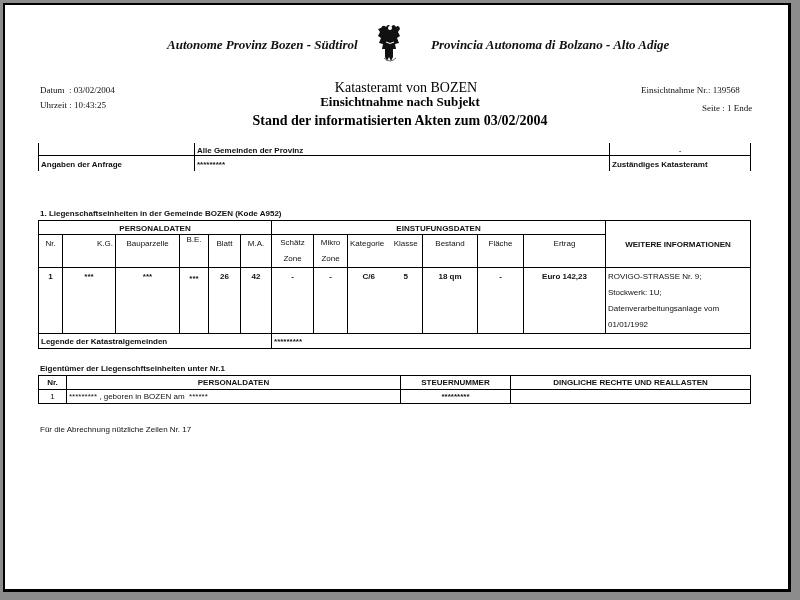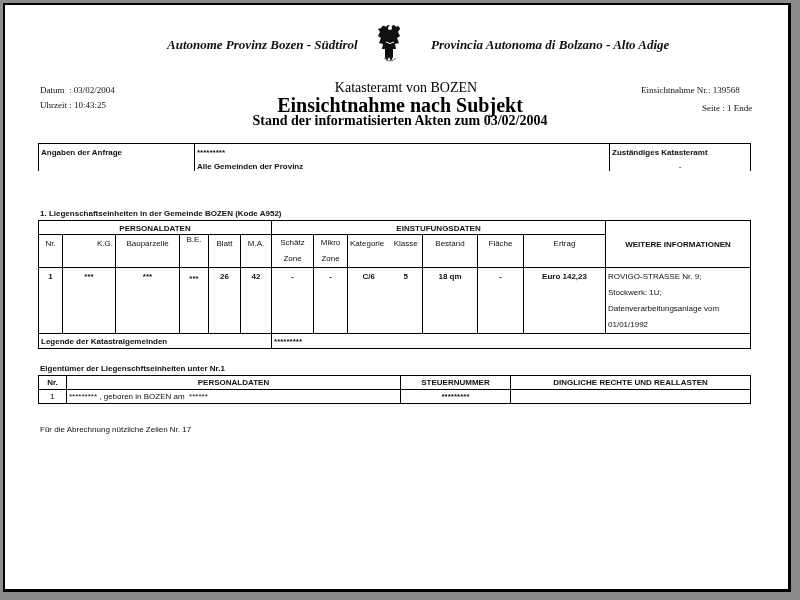--- a/index.html
+++ b/index.html
@@ -3,21 +3,21 @@
 <meta charset="utf-8">
 <style>
   html, body { margin: 0; padding: 0; }
   body { width: 800px; height: 600px; background: #8c8c8c; position: relative; overflow: hidden; }
   .page { position: absolute; left: 3px; top: 3px; width: 788px; height: 589px; background: #fff; border-left: 2px solid #000; border-top: 2px solid #000; border-right: 3px solid #000; border-bottom: 3px solid #000; box-sizing: border-box; }
   .serif { font-family: "Liberation Serif", "DejaVu Serif", serif; }
   .abs { position: absolute; white-space: nowrap; }
   .hdr-it { font-style: italic; font-weight: bold; font-size: 13px; color: #111; }
   .small-serif { font-size: 9px; color: #111; }
   .title1 { font-size: 14px; }
-  .title2 { font-size: 20px; font-weight: bold; }
+  .title2 { font-size: 13px; font-weight: bold; }
   .title3 { font-size: 14px; font-weight: bold; }
   .eagle { position: absolute; left: 377px; top: 22px; width: 26px; height: 44px; }
 
   table { border-collapse: collapse; position: absolute; }
   td { border: 1px solid #000; font-family: "Liberation Sans", "DejaVu Sans", sans-serif; font-size: 8px; color: #111; padding: 0 2px; vertical-align: top; }
   .b { font-weight: bold; }
   .c { text-align: center; }
   .nob-t { border-top: none; }
   .nob-b { border-bottom: none; }
   .nob-l { border-left: none; }
@@ -42,29 +42,29 @@
 <div class="abs serif small-serif" style="left:40px; top:100px;"><span>Uhrzeit</span> : <span>10:43:25</span></div>
 <div class="abs serif small-serif" style="left:641px; top:85px;"><span>Einsichtnahme Nr.:</span> <span>139568</span></div>
 <div class="abs serif small-serif" style="left:702px; top:103px;"><span>Seite :</span> <span>1 Ende</span></div>
 
 <div class="abs serif title1" style="left:0; width:800px; text-align:center; top:80px; padding-left:0;"><span style="margin-left:12px;">Katasteramt von BOZEN</span></div>
 <div class="abs serif title2" style="left:0; width:800px; text-align:center; top:94px;">Einsichtnahme nach Subjekt</div>
 <div class="abs serif title3" style="left:0; width:800px; text-align:center; top:113px;">Stand der informatisierten Akten zum 03/02/2004</div>
 
 <table style="left:38px; top:143px; width:713px;">
   <tbody>
-      <tr style="height:15px;">
+      <tr style="height:12px;">
+    <td class="nob-t nob-b"></td>
+    <td class="b nob-t nob-b" style="padding-top:3px;">Alle Gemeinden der Provinz</td>
+    <td class="c nob-t nob-b" style="padding-top:3px;">-</td>
+  </tr>
+  <tr style="height:15px;">
     <td class="b nob-b" style="width:151px; padding-top:4px;">Angaben  der Anfrage</td>
     <td class="b nob-b" style="width:410px; padding-top:4px;">*********</td>
     <td class="b nob-b" style="padding-top:4px;">Zuständiges Katasteramt</td>
-  </tr>
-  <tr style="height:12px;">
-    <td class="nob-t nob-b"></td>
-    <td class="b nob-t nob-b" style="padding-top:3px;">Alle Gemeinden der Provinz</td>
-    <td class="c nob-t nob-b" style="padding-top:3px;">-</td>
   </tr>
 </tbody>
   </table>
 
 <div class="abs section-label b" style="left:40px; top:209px;">1. Liegenschaftseinheiten in der Gemeinde BOZEN (Kode A952)</div>
 
 <table style="left:38px; top:220px; width:713px;">
   <colgroup>
     <col style="width:24px">
       <col style="width:35px">

